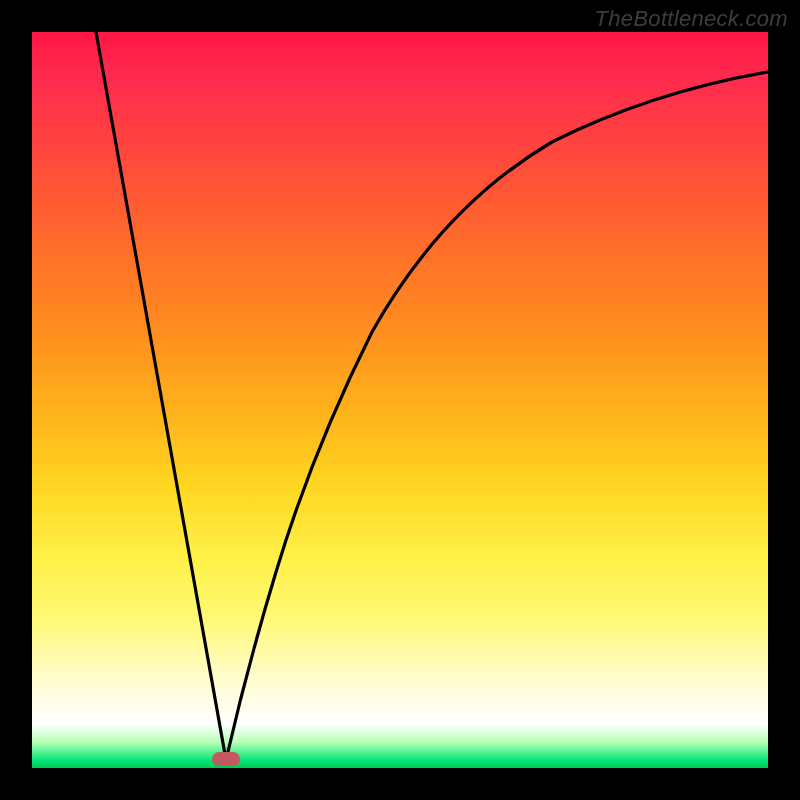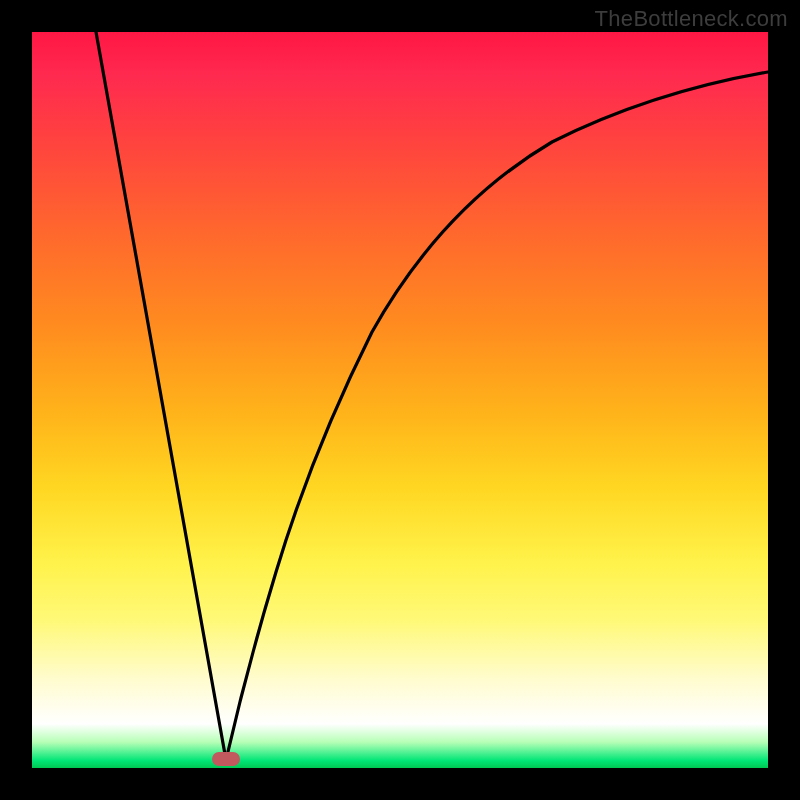--- a/index.html
+++ b/index.html
@@ -43,20 +43,21 @@
   }
   .watermark {
     position: absolute;
     top: 6px;
     right: 12px;
     color: #3d3d3d;
     font-size: 22px;
     font-weight: 500;
     letter-spacing: 0.3px;
     user-select: none;
+    font-style: italic;
   }
   svg.curve {
     position: absolute;
     left: 0;
     top: 0;
     width: 736px;
     height: 736px;
     overflow: visible;
   }
   .marker {

